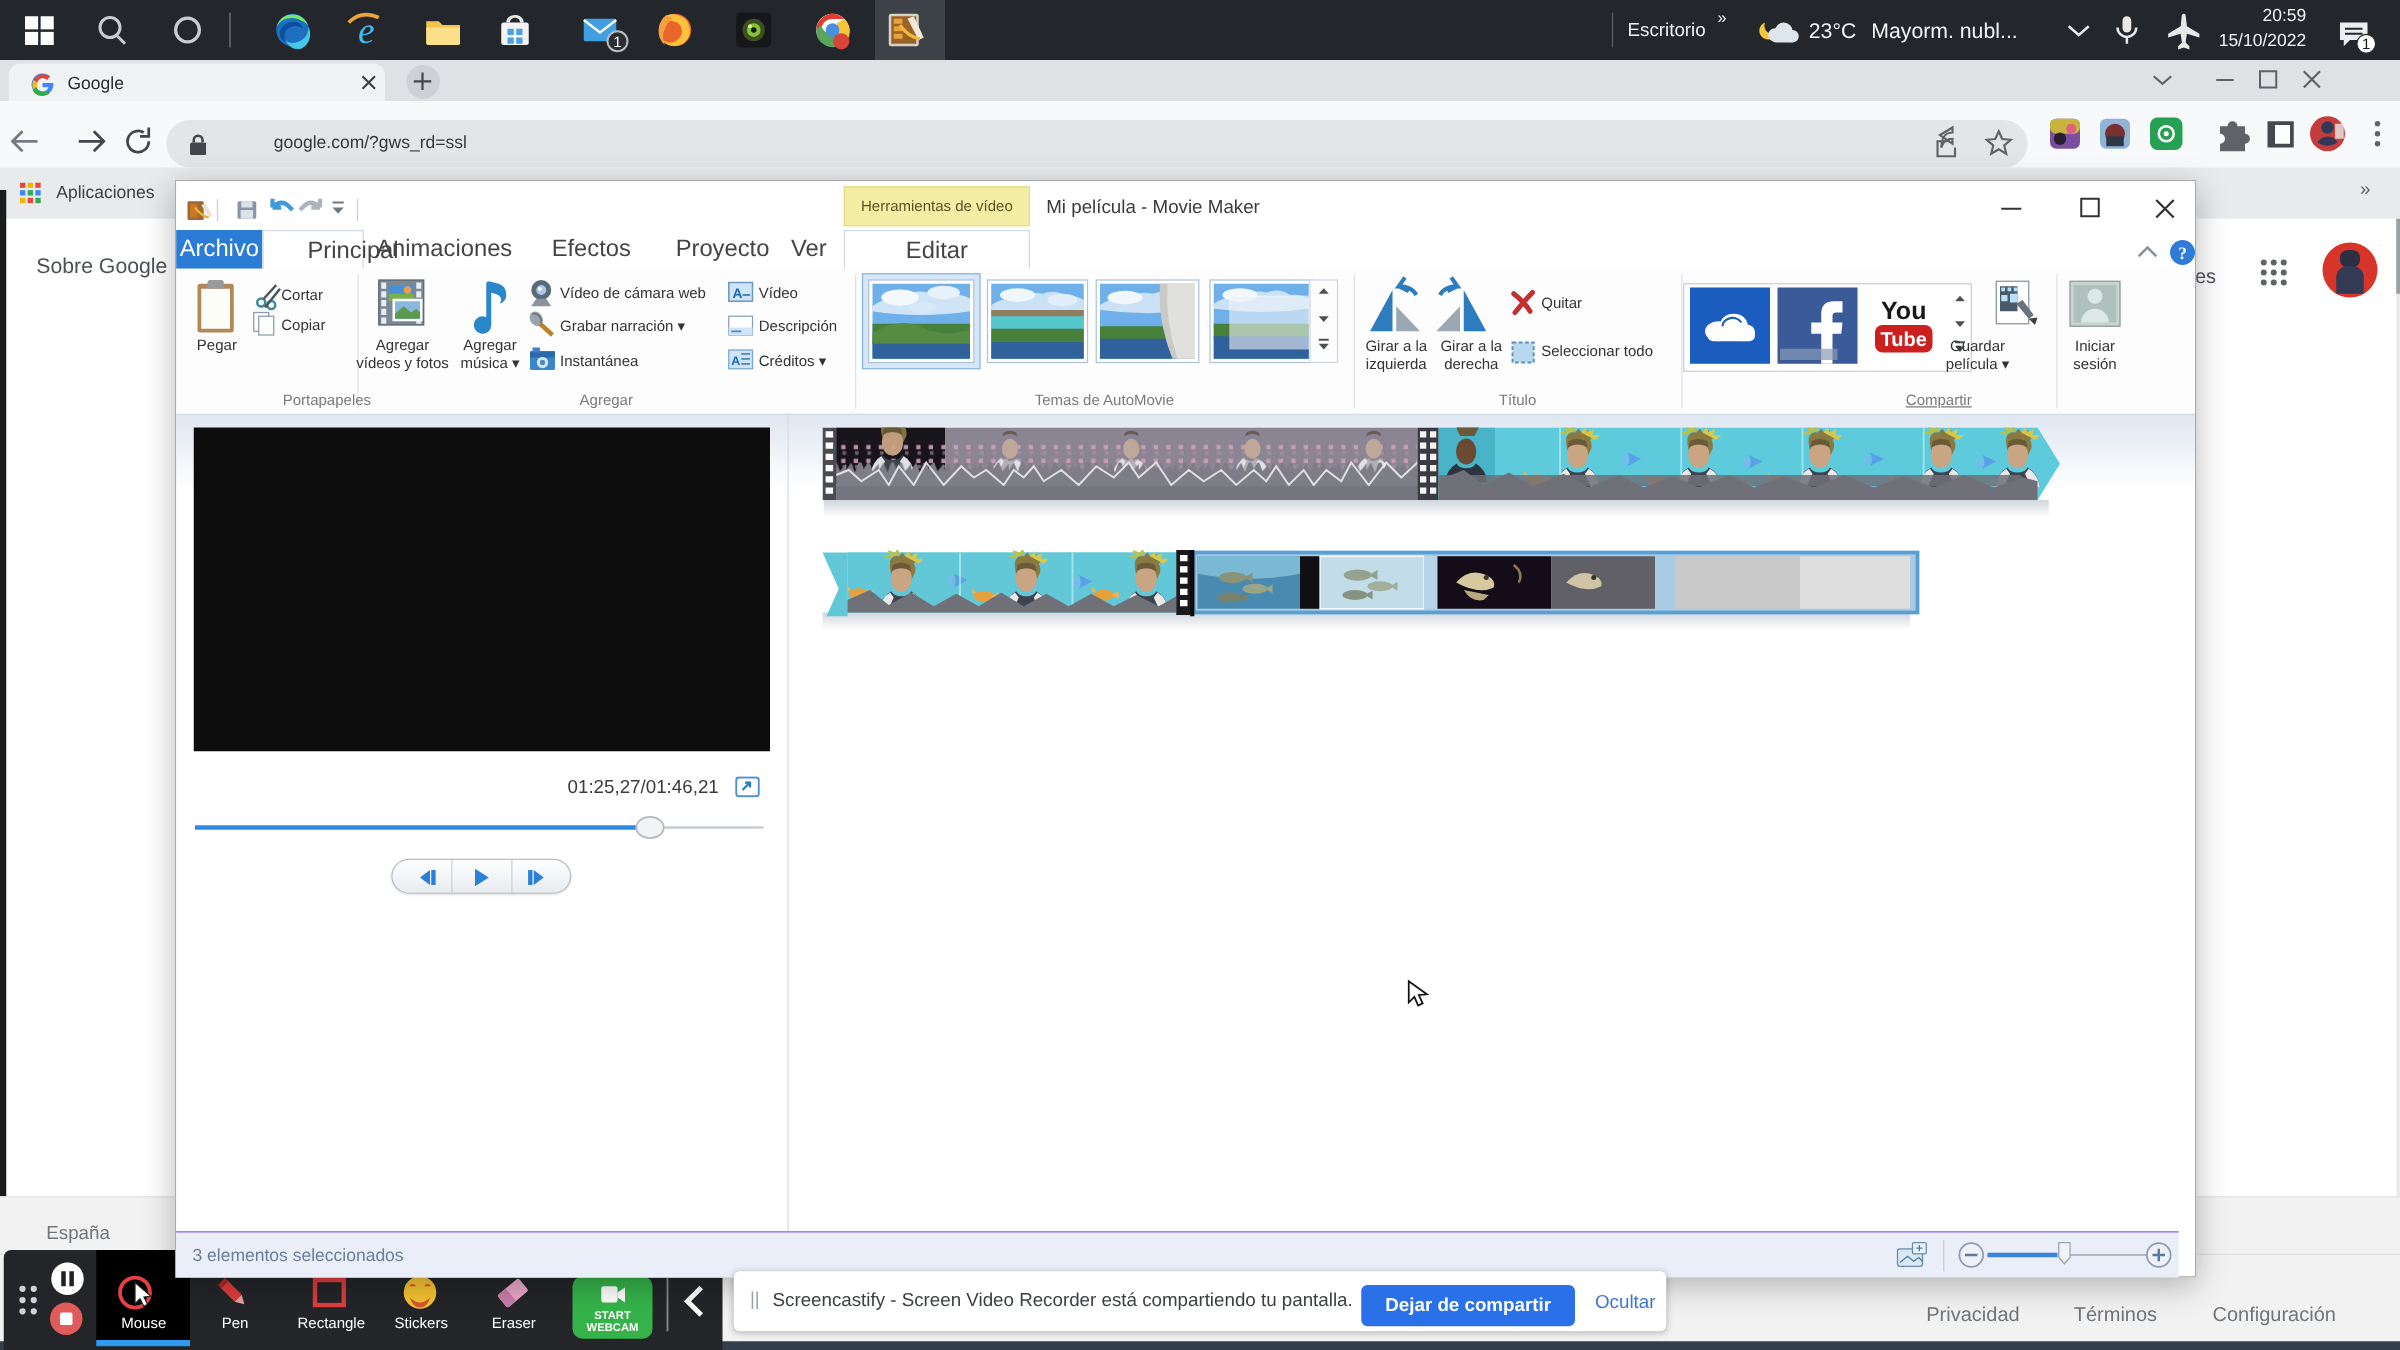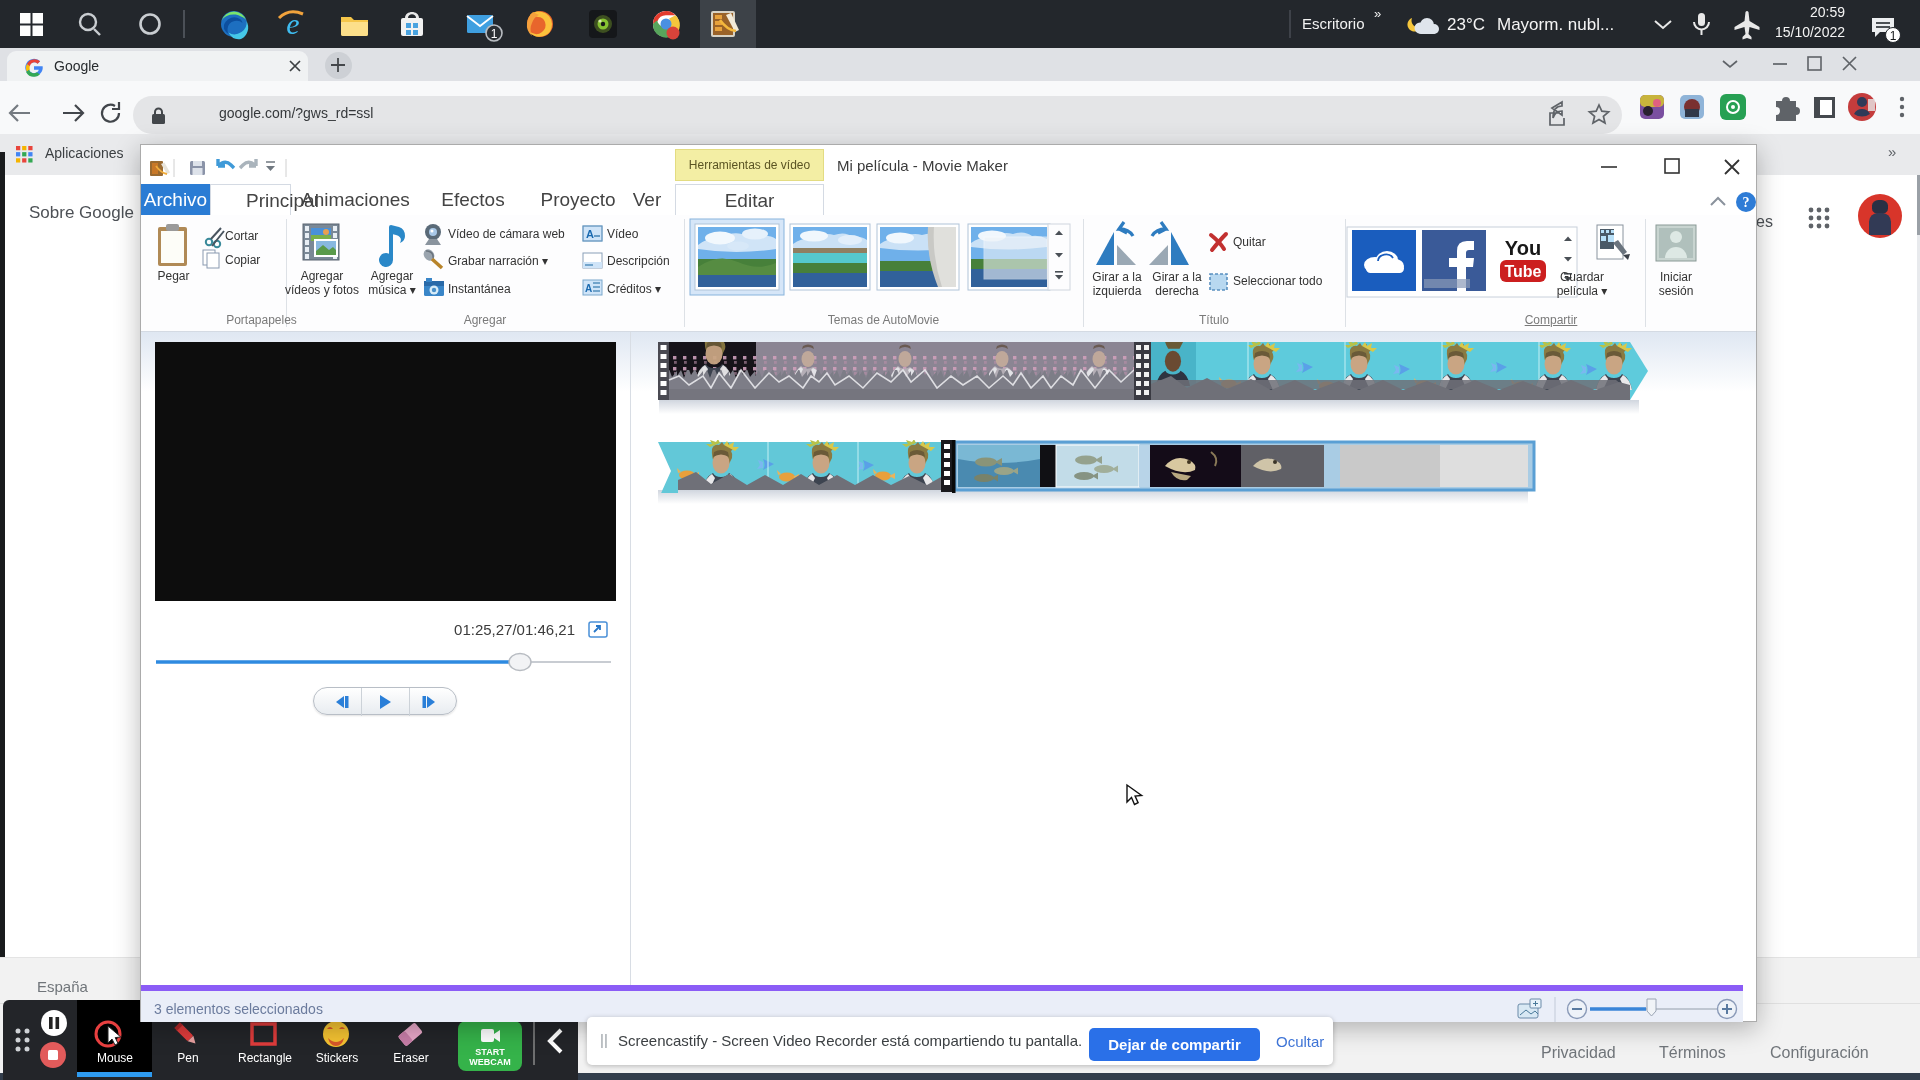--- a/index.html
+++ b/index.html
@@ -33,21 +33,21 @@
   #mm { z-index:2; left:140px; top:144px; width:1617px; height:878px; background:#fff; border:1px solid #ababab; box-shadow:0 6px 24px rgba(0,0,0,.28); }
   .mmtabs { position:absolute; top:39px; left:0; width:100%; height:31px; background:#fff; }
   .mmtab { position:absolute; top:0; height:31px; font-size:19px; color:#444; text-align:center; line-height:31px; }
   #ribbon { position:absolute; left:0; top:70px; width:1615px; height:117px; background:#fdfdfe; border-bottom:1px solid #d4dae3; }
   .rgroup-label { position:absolute; bottom:4px; width:100%; text-align:center; font-size:12px; color:#7a7a7a; }
   .rsep { position:absolute; top:4px; bottom:4px; width:1px; background:#dde1e6; }
   .rbtn-label { font-size:12px; color:#333; text-align:center; line-height:13.5px; }
   .small-lbl { font-size:12px; color:#333; white-space:nowrap; }
 
   
-  #mmstatus { position:absolute; left:0; top:840px; width:1602px; height:37px; background:#eaeef8; border-top:6px solid #8b5cf6; }
+  #mmstatus { position:absolute; left:0; top:840px; width:1602px; height:37px; background:#eaeef8; border-top:1px solid #8b5cf6; }
 
   
   #mmcontent { position:absolute; left:0; top:187px; width:1615px; height:653px; background:linear-gradient(#dfe7f2, #ffffff 60px); }
 
   
   #anno { left:3px; top:1000px; width:575px; height:80px; background:#232529; border-radius:6px 6px 0 0; z-index:1; }
   .anno-lbl { position:absolute; font-size:12px; color:#fff; text-align:center; }
 
   
   #sharebar { z-index:5; left:587px; top:1017px; width:746px; height:48px; background:#fff; border-radius:5px; box-shadow:0 1px 5px rgba(0,0,0,.25); }

